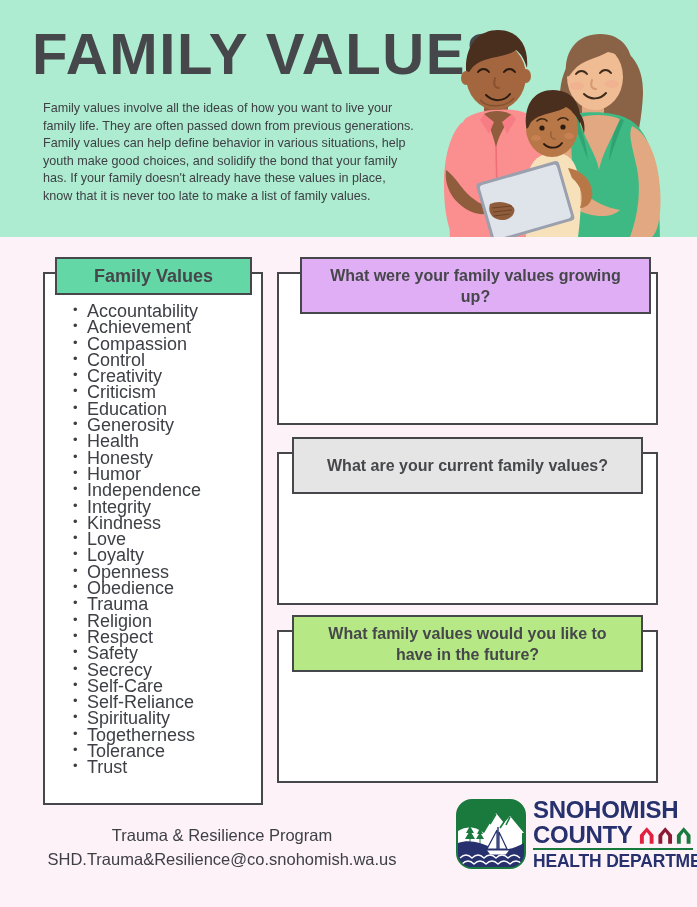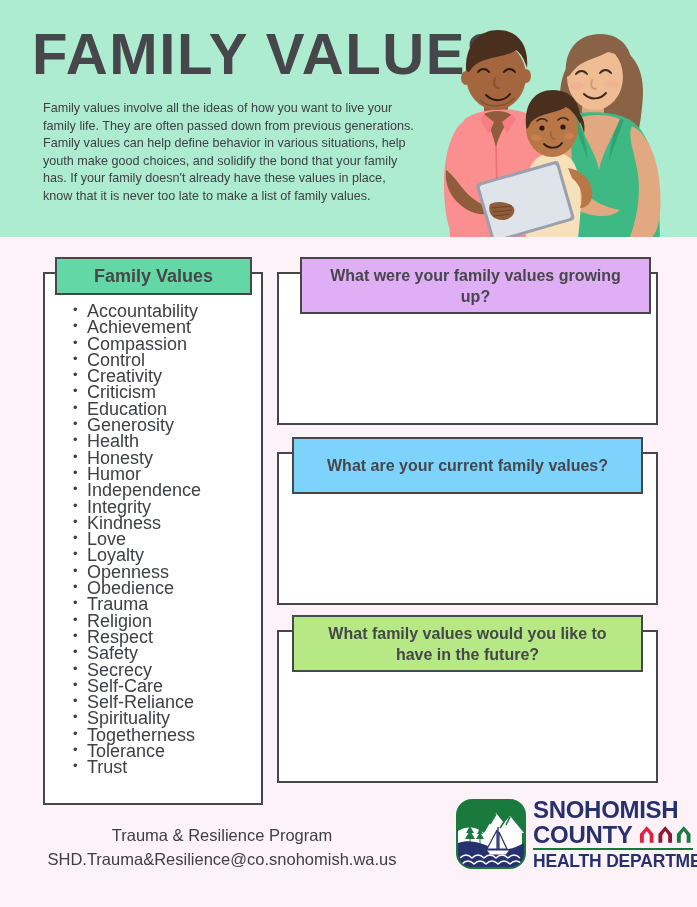--- a/index.html
+++ b/index.html
@@ -189,21 +189,21 @@
   .logo-line1 {
     font-family: "Liberation Sans", sans-serif;
     font-weight: bold;
     font-size: 24px;
     line-height: 25px;
     letter-spacing: -0.3px;
     color: #26316e;
   }
   .logo-line2row {
     display: flex;
-    align-items: flex-start;
+    align-items: center;
     gap: 4px;
   }
   .logo-line2 {
     font-family: "Liberation Sans", sans-serif;
     font-weight: bold;
     font-size: 24px;
     line-height: 25px;
     letter-spacing: -0.3px;
     color: #26316e;
   }
@@ -379,21 +379,21 @@
       <li>Tolerance</li>
       <li>Trust</li>
     </ul>
 
   <div class="qbox qbox-1"></div>
   <div class="qtab qtab-1" style="background: rgb(223, 174, 245);">
     <span>What were your family values growing up?</span>
   </div>
 
   <div class="qbox qbox-2"></div>
-  <div class="qtab qtab-2" style="background: #7dd3fc;">
+  <div class="qtab qtab-2" style="background: #e5e5e5;">
     <span>What are your current family values?</span>
   </div>
 
   <div class="qbox qbox-3"></div>
   <div class="qtab qtab-3" style="background: rgb(182, 233, 134);">
     <span>What family values would you like to have in the future?</span>
   </div>
 
   <div class="footer-contact">
     <div>Trauma &amp; Resilience Program</div>

